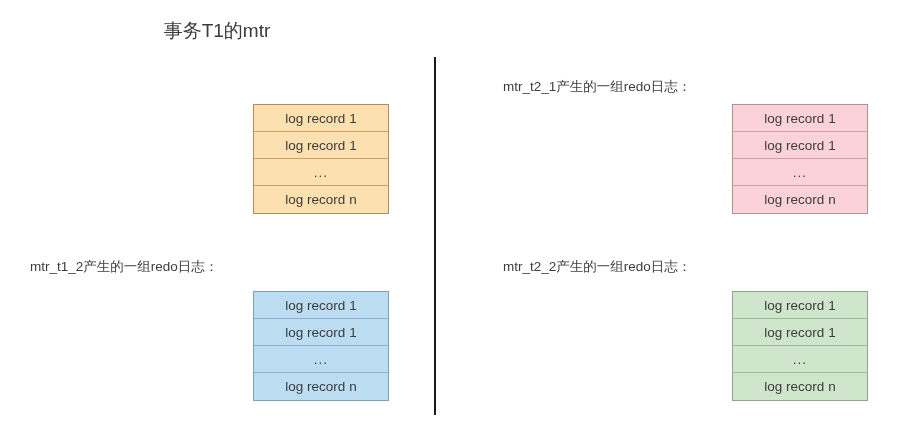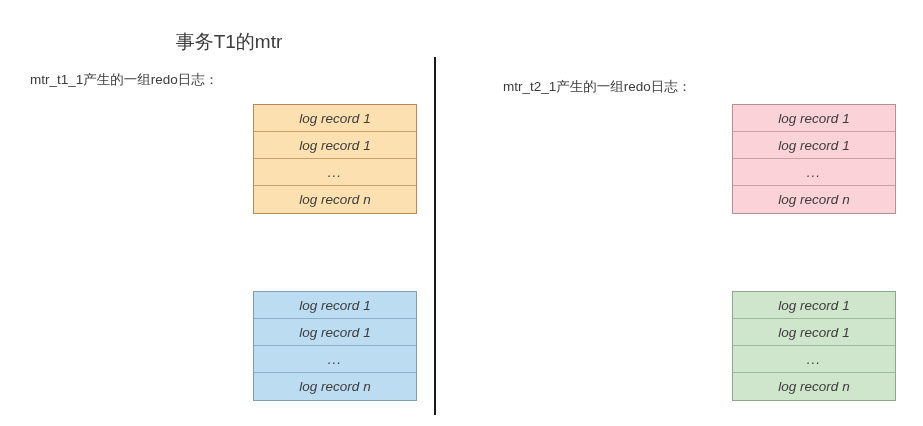--- a/index.html
+++ b/index.html
@@ -33,43 +33,42 @@
   
   .col-title {
     position: absolute;
     top: 18px;
     font-size: 19px;
     line-height: 26px;
     color: #3c3c3c;
     text-align: center;
     white-space: nowrap;
   }
-  .col-title.left  { left: 12px;   width: 434px; margin-top: 11px; }
+  .col-title.left  { left: 0;   width: 434px; }
   .col-title.right { left: 434px; width: 489px; }
 
   
   .caption {
     position: absolute;
     font-size: 13.5px;
     line-height: 18px;
     color: #3c3c3c;
     white-space: nowrap;
   }
   .cap-t1-1 { left: 30px;  top: 71px;  }
   .cap-t1-2 { left: 30px;  top: 258px; }
   .cap-t2-1 { left: 503px; top: 78px;  }
   .cap-t2-2 { left: 503px; top: 258px; }
 
   
   .stack {
     position: absolute;
-    width: 164px;
+    width: 136px;
     box-sizing: border-box;
     border: 1px solid #9a9a9a;
-    font-style: italic;
   }
   .stack .row {
     height: 27px;
     line-height: 27px;
     text-align: center;
     font-size: 13.5px;
     color: #3c3c3c;
     border-bottom: 1px solid #9a9a9a;
     box-sizing: border-box;
     white-space: nowrap;
@@ -96,43 +95,44 @@
 </head>
 <body>
 
 <div class="canvas">
 
   <div class="col-title left">事务T1的mtr</div>
 
 
   <div class="divider"></div>
 
-  <div class="caption cap-t1-1">mtr_t1_1产生的一组redo日志：</div>
   <div class="stack stack-t1-1 fill-orange">
     <div class="row">log record 1</div>
     <div class="row">log record 1</div>
     <div class="row ellipsis">...</div>
     <div class="row">log record n</div>
   </div>
 
+  <div class="caption cap-t1-2">mtr_t1_2产生的一组redo日志：</div>
   <div class="stack stack-t1-2 fill-blue">
     <div class="row">log record 1</div>
     <div class="row">log record 1</div>
     <div class="row ellipsis">...</div>
     <div class="row">log record n</div>
   </div>
 
   <div class="caption cap-t2-1">mtr_t2_1产生的一组redo日志：</div>
   <div class="stack stack-t2-1 fill-pink">
     <div class="row">log record 1</div>
     <div class="row">log record 1</div>
     <div class="row ellipsis">...</div>
     <div class="row">log record n</div>
   </div>
 
+  <div class="caption cap-t2-2">mtr_t2_2产生的一组redo日志：</div>
   <div class="stack stack-t2-2 fill-green">
     <div class="row">log record 1</div>
     <div class="row">log record 1</div>
     <div class="row ellipsis">...</div>
     <div class="row">log record n</div>
   </div>
 
 </div>
 
 </body></html>

